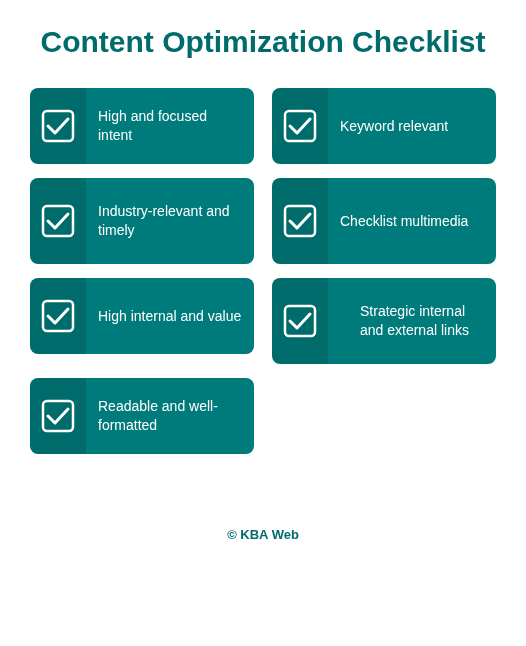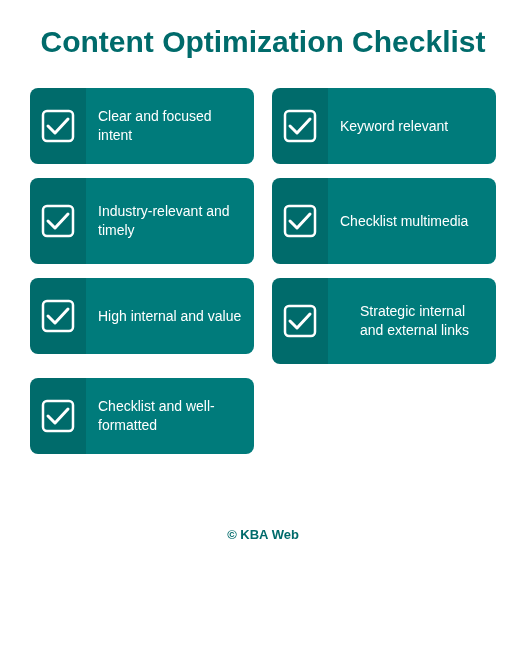--- a/index.html
+++ b/index.html
@@ -104,21 +104,21 @@
   <div class="checklist-grid">
 
     <div class="checklist-item" style="height:76px;">
       <div class="checkbox-icon" style="height:76px;">
         <svg viewBox="0 0 34 34" fill="none" xmlns="http://www.w3.org/2000/svg">
           <rect x="2" y="2" width="30" height="30" rx="4" stroke="white" stroke-width="2.5" fill="none"></rect>
           <polyline points="7,17 14,24 27,10" stroke="white" stroke-width="3" stroke-linecap="round" stroke-linejoin="round" fill="none"></polyline>
         </svg>
       </div>
       <div class="item-label">
-        <span>Clear and focused intent</span>
+        <span>High and focused intent</span>
       </div>
     </div>
 
     <div class="checklist-item" style="height:76px;border-radius:12px;">
       <div class="checkbox-icon" style="height:76px;">
         <svg viewBox="0 0 34 34" fill="none" xmlns="http://www.w3.org/2000/svg">
           <rect x="2" y="2" width="30" height="30" rx="4" stroke="white" stroke-width="2.5" fill="none"></rect>
           <polyline points="7,17 14,24 27,10" stroke="white" stroke-width="3" stroke-linecap="round" stroke-linejoin="round" fill="none"></polyline>
         </svg>
       </div>
@@ -176,21 +176,21 @@
     </div>
 
     <div class="checklist-item" style="height:76px;">
       <div class="checkbox-icon" style="height:76px;">
         <svg viewBox="0 0 34 34" fill="none" xmlns="http://www.w3.org/2000/svg">
           <rect x="2" y="2" width="30" height="30" rx="4" stroke="white" stroke-width="2.5" fill="none"></rect>
           <polyline points="7,17 14,24 27,10" stroke="white" stroke-width="3" stroke-linecap="round" stroke-linejoin="round" fill="none"></polyline>
         </svg>
       </div>
       <div class="item-label">
-        <span>Checklist and well-formatted</span>
+        <span>Readable and well-formatted</span>
       </div>
     </div>
 
     <div></div>
 
   </div>
 
   <div class="footer">
     <span>© </span><span style="color:#006b6b; font-weight:700;">KBA Web</span>
   </div>

